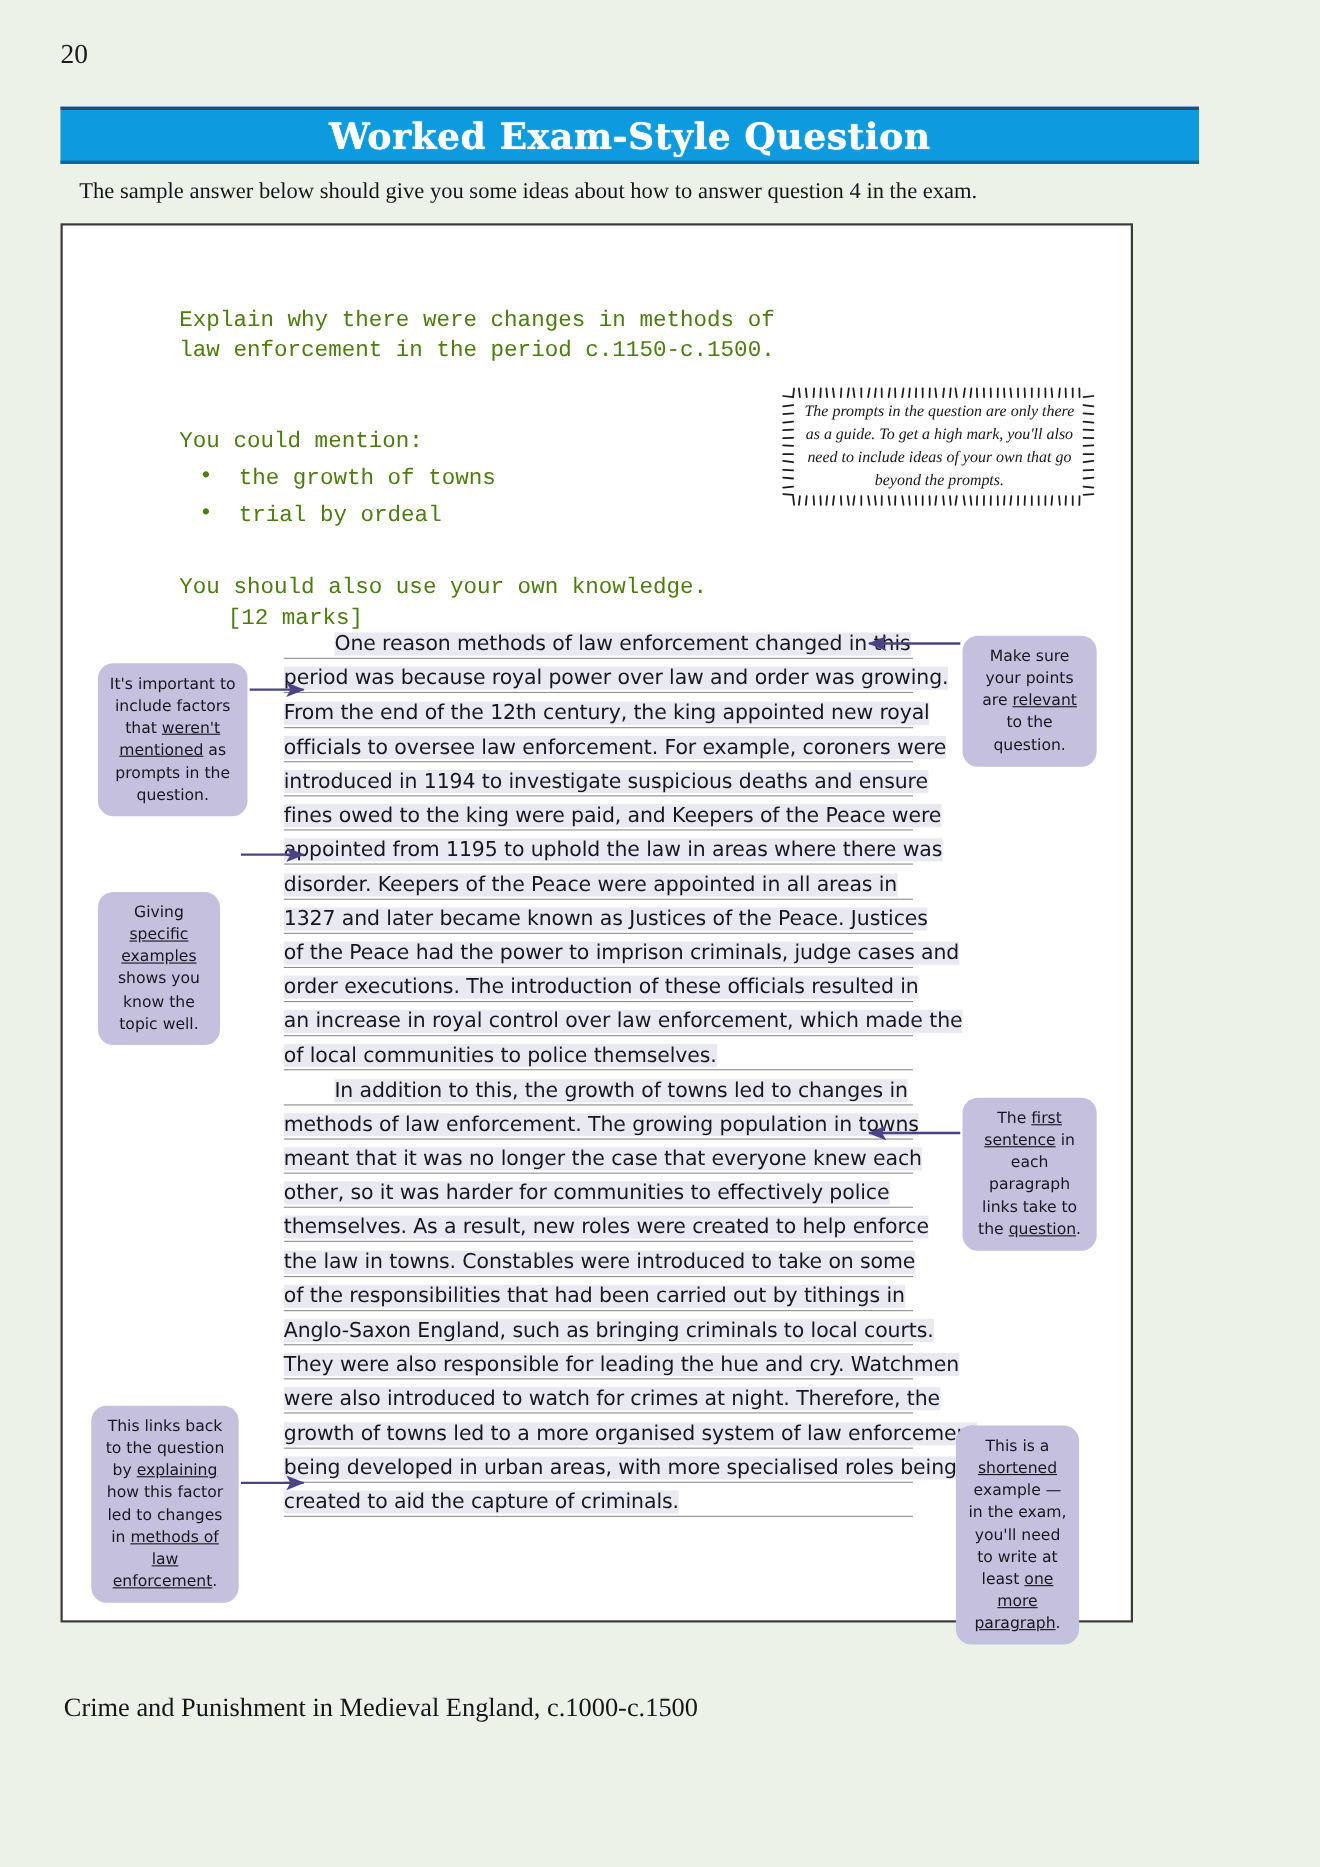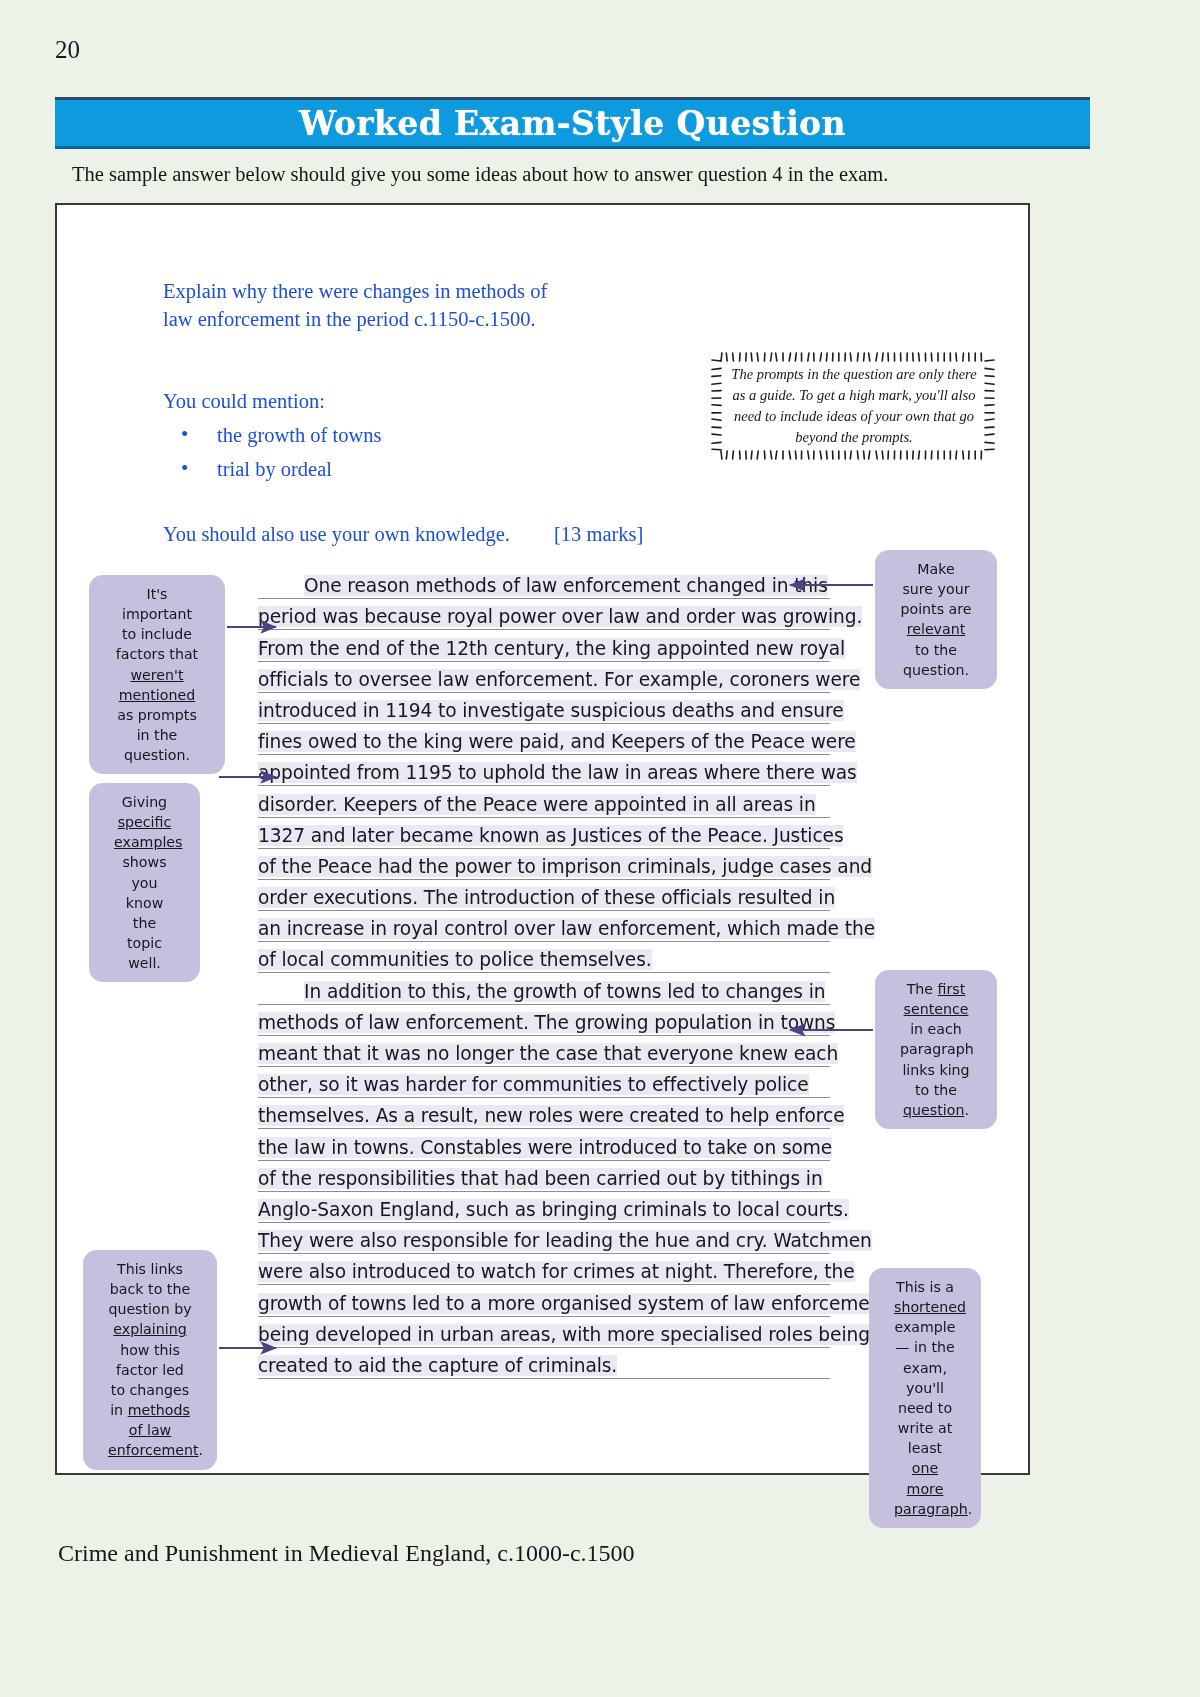--- a/index.html
+++ b/index.html
@@ -70,23 +70,23 @@
     border: 2px solid #3a3a3a;
     box-sizing: border-box;
   }
 
   
   .exam-question {
     position: absolute;
     left: 163px;
     top: 278px;
     width: 560px;
-    font-family: Liberation Serif, serif;
+    font-family: Liberation Mono, monospace;
     font-size: 20.5px;
-    color: #1d4ed8;
+    color: #4d7c0f;
     line-height: 1.36;
   }
   .exam-question .q-stem { margin: 0; }
   .exam-question .q-could { margin: 54px 0 0 0; }
   .exam-question ul.q-prompts {
     list-style: none;
     margin: 5px 0 0 0;
     padding: 0;
   }
   .exam-question ul.q-prompts li {
@@ -162,22 +162,23 @@
   
   .callout {
     position: absolute;
     background: #c5c0dd;
     border-radius: 14px;
     color: #16161e;
     font-family: "DejaVu Sans", sans-serif;
     font-size: 14.2px;
     line-height: 1.42;
     text-align: center;
-    padding: 9px 25px;
+    padding: 9px 9px;
     box-sizing: border-box;
+    margin-top: 28px;
   }
   .callout u { text-decoration: underline; }
 
   .callout-1 { left: 89px;  top: 575px;  width: 136px; }
   .callout-2 { left: 89px;  top: 783px;  width: 111px; }
   .callout-3 { left: 875px; top: 550px;  width: 122px; }
   .callout-4 { left: 875px; top: 970px;  width: 122px; }
   .callout-5 { left: 83px;  top: 1250px; width: 134px; }
   .callout-6 { left: 869px; top: 1268px; width: 112px; }
 
@@ -217,21 +218,21 @@
   <p class="q-stem">
     <span>Explain why there were changes in methods of</span><br>
     <span>law enforcement in the period c.1150-c.1500.</span>
   </p>
   <p class="q-could">You could mention:</p>
   <ul class="q-prompts">
     <li>the growth of towns</li>
     <li>trial by ordeal</li>
   </ul>
   <p class="q-own">
-    <span>You should also use your own knowledge.</span><span class="q-marks">[13 marks]</span>
+    <span>You should also use your own knowledge.</span><span class="q-marks">[12 marks]</span>
   </p>
 </div>
 
 <div class="tip-note">
   <svg class="tip-svg" viewBox="0 0 290 112" preserveAspectRatio="none">
     <rect x="13" y="11" width="264" height="90" fill="#ffffff"></rect>
     <g stroke="#1c1c1c" stroke-width="1.6" stroke-linecap="round" id="spikes">
         <line x1="13.0" y1="11.0" x2="13.9" y2="3.0"></line>
         <line x1="13.0" y1="101.0" x2="13.9" y2="109.0"></line>
         <line x1="19.2" y1="11.0" x2="18.3" y2="3.0"></line>
@@ -426,21 +427,21 @@
       <span class="tx">being developed in urban areas, with more specialised roles being</span>
     </div>
     <div class="ln">
       <span class="tx">created to aid the capture of criminals.</span>
     </div>
   </div>
 
 <div class="callout callout-1"><span>It's important to include factors that </span><u>weren't mentioned</u><span> as prompts in the question.</span></div>
 <div class="callout callout-2"><span>Giving </span><u>specific examples</u><span> shows you know the topic well.</span></div>
 <div class="callout callout-3"><span>Make sure your points are </span><u>relevant</u><span> to the question.</span></div>
-<div class="callout callout-4"><span>The </span><u>first sentence</u><span> in each paragraph links king to the </span><u>question</u><span>.</span></div>
+<div class="callout callout-4"><span>The </span><u>first sentence</u><span> in each paragraph links take to the </span><u>question</u><span>.</span></div>
 <div class="callout callout-5"><span>This links back to the question by </span><u>explaining</u><span> how this factor led to changes in </span><u>methods of law enforcement</u><span>.</span></div>
 <div class="callout callout-6"><span>This is a </span><u>shortened</u><span> example — in the exam, you'll need to write at least </span><u>one more paragraph</u><span>.</span></div>
 
 <svg class="arrows">
   <defs>
     <marker id="ah" markerWidth="9" markerHeight="9" refX="7.5" refY="3.2" orient="auto" markerUnits="strokeWidth">
       <path d="M0,0 L8,3.2 L0,6.4 L1.8,3.2 z" fill="#4b4484"></path>
     </marker>
   </defs>
   <g stroke="#4b4484" stroke-width="2.1" fill="none" marker-end="url(#ah)">

